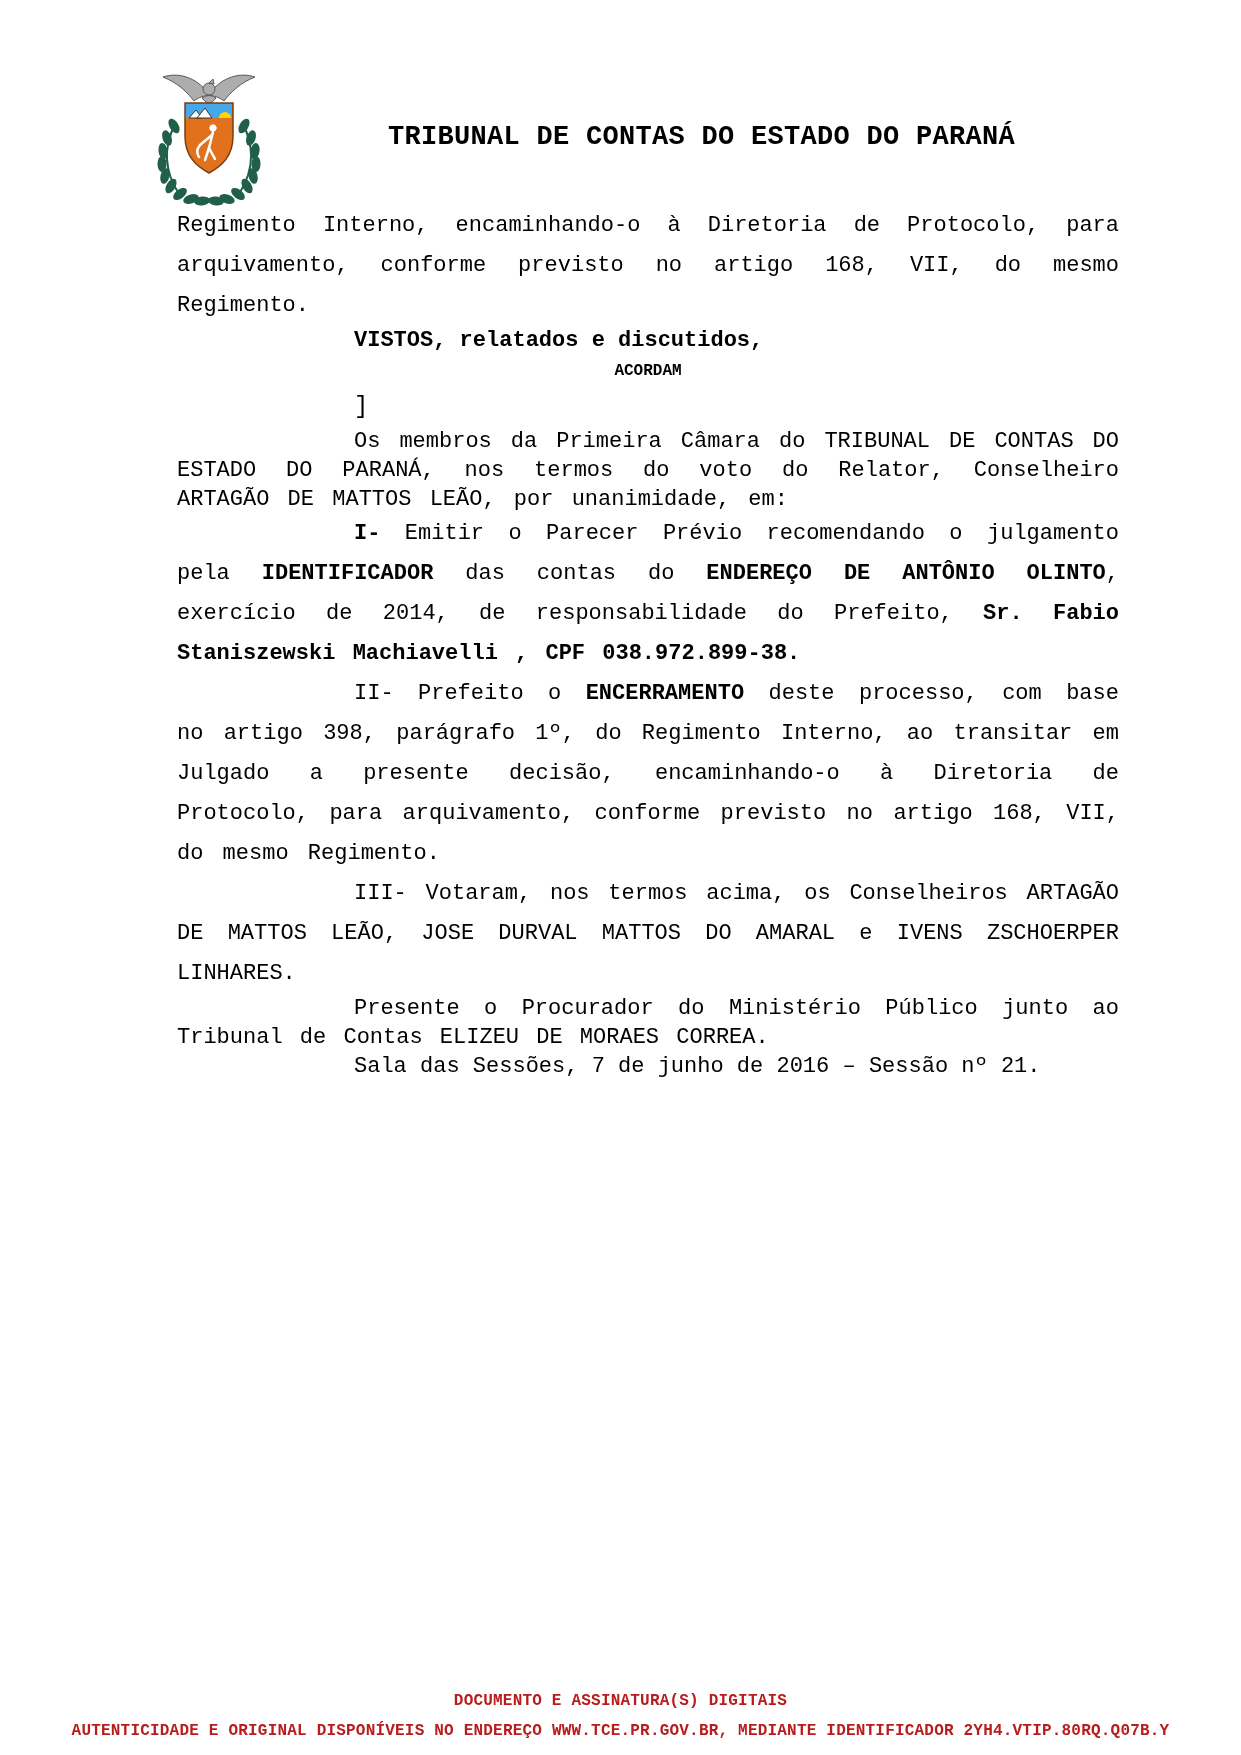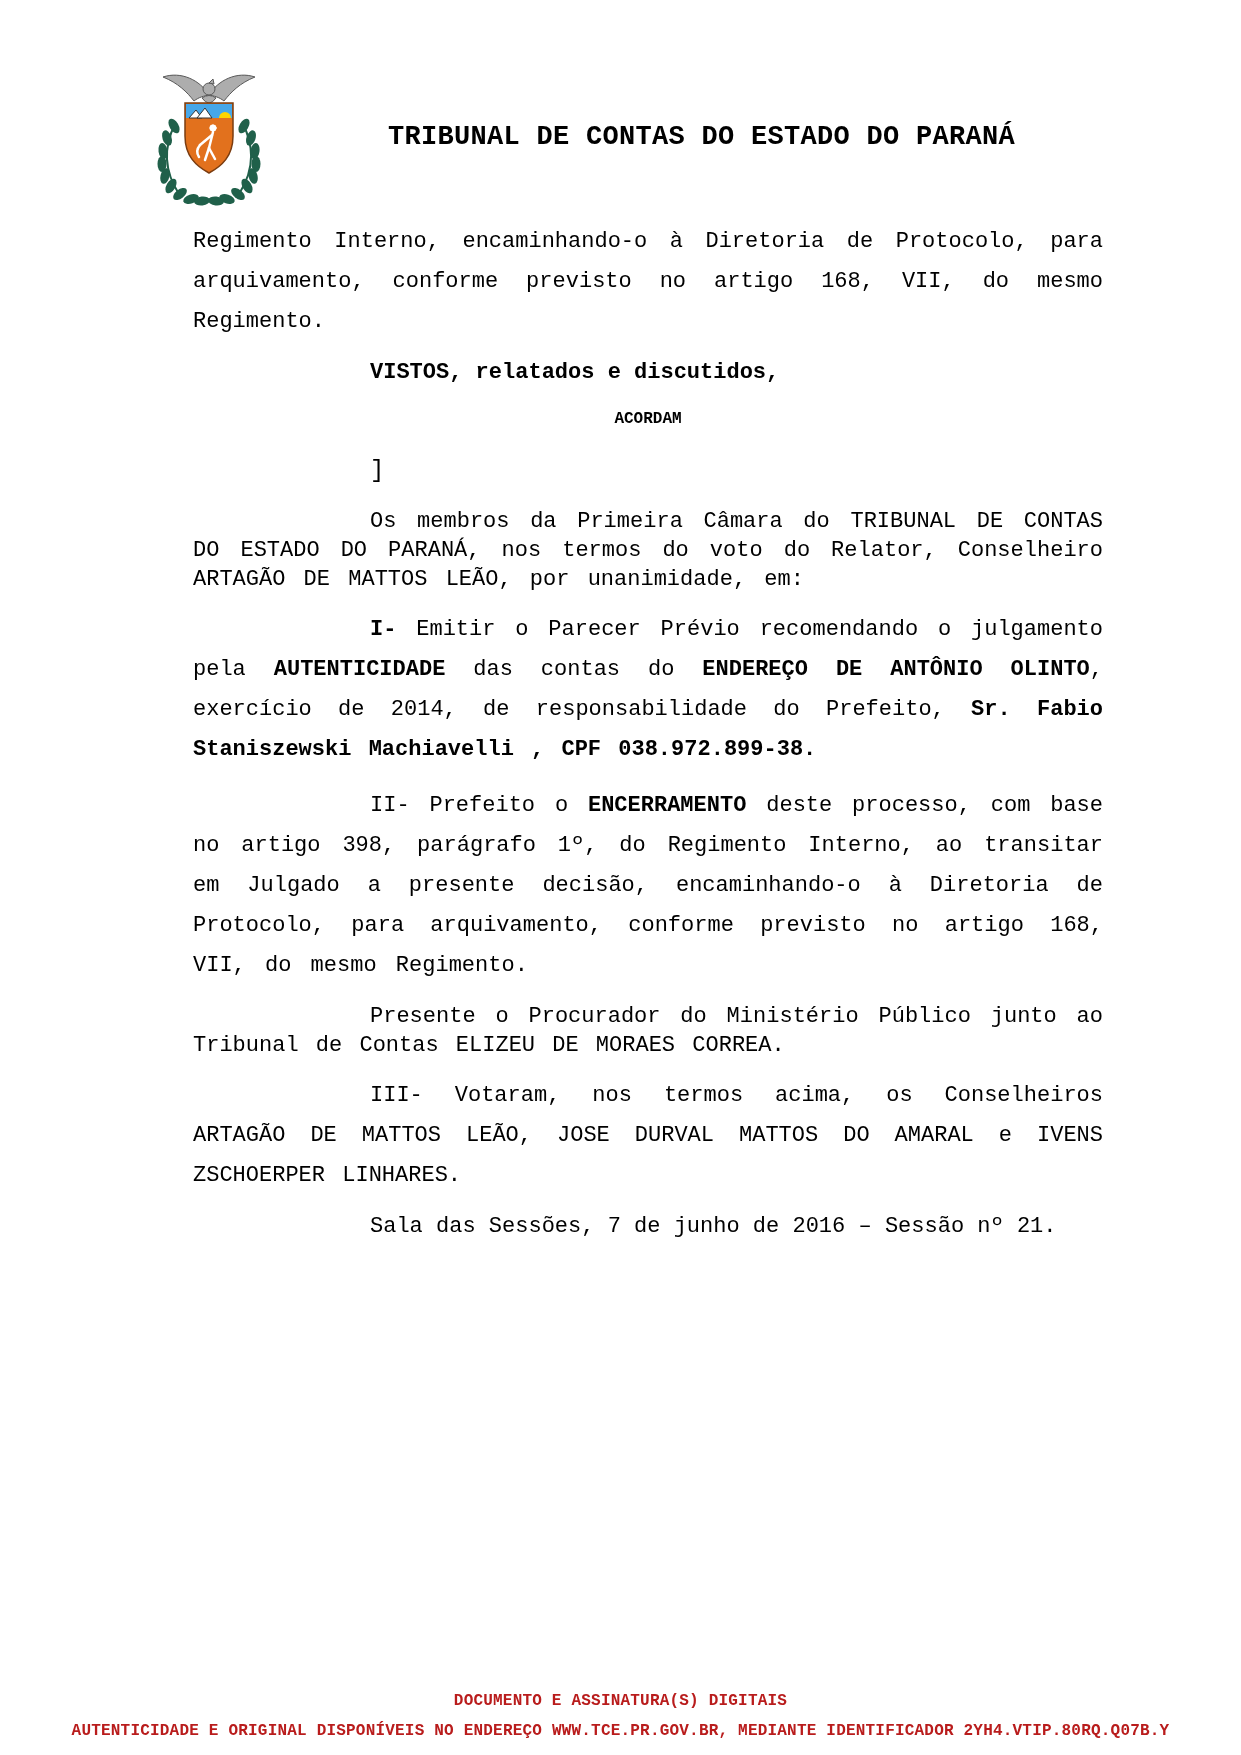--- a/index.html
+++ b/index.html
@@ -6,21 +6,21 @@
   .page{
     position:relative;width:1241px;height:1755px;margin:0 auto;background:#ffffff;
     font-family:Liberation Mono, monospace;color:#000;overflow:hidden;
   }
   
   .header{position:absolute;top:68px;left:152px;right:130px;display:flex;align-items:center;gap:26px;}
   .logo{width:114px;height:138px;flex:0 0 auto;}
   .doc-title{flex:1;text-align:center;font-weight:bold;font-size:27px;letter-spacing:.3px;white-space:nowrap;}
   
   .main{position:absolute;top:206px;left:177px;width:942px;font-size:22px;line-height:40px;}
-  .main p{margin:16px;}
+  .main p{margin:0;}
   .just{text-align:justify;word-spacing:4px;}
   .p-cont{word-spacing:7px;}
   .item2{word-spacing:6px;}
   .membros{word-spacing:5px;}
   .lh29{line-height:29px;}
   .ind{text-indent:177px;}
   .pad-ind{padding-left:177px;}
   .vistos{margin-top:62px;line-height:29px;font-weight:bold;}
   .acordam{margin-top:72px;text-align:center;font-weight:bold;font-size:16px;line-height:32px;}
   .bracket{margin-top:18px;font-size:24px;line-height:40px;}
@@ -99,24 +99,24 @@
     </div>
     <h1 class="doc-title">TRIBUNAL DE CONTAS DO ESTADO DO PARANÁ</h1>
   </div>
 
   <div class="main">
     <p class="just p-cont">Regimento Interno, encaminhando-o à Diretoria de Protocolo, para arquivamento, conforme previsto no artigo 168, VII, do mesmo Regimento.</p>
     <p class="vistos pad-ind">VISTOS, relatados e discutidos,</p>
     <p class="acordam">ACORDAM</p>
     <p class="bracket pad-ind">]</p>
     <p class="just lh29 ind membros">Os membros da Primeira Câmara do TRIBUNAL DE CONTAS DO ESTADO DO PARANÁ, nos termos do voto do Relator, Conselheiro ARTAGÃO DE MATTOS LEÃO, por unanimidade, em:</p>
-    <p class="just ind item1"><b>I-</b><span> Emitir o Parecer Prévio recomendando o julgamento pela </span><b>AUTENTICIDADE</b><span> das contas do </span><b>ENDEREÇO DE ANTÔNIO OLINTO</b><span>, exercício de 2014, de responsabilidade do Prefeito, </span><b>Sr. Fabio Staniszewski Machiavelli , CPF 038.972.899-38.</b></p>
+    <p class="just ind item1"><b>I-</b><span> Emitir o Parecer Prévio recomendando o julgamento pela </span><b>IDENTIFICADOR</b><span> das contas do </span><b>ENDEREÇO DE ANTÔNIO OLINTO</b><span>, exercício de 2014, de responsabilidade do Prefeito, </span><b>Sr. Fabio Staniszewski Machiavelli , CPF 038.972.899-38.</b></p>
     <p class="just ind item2"><span>II- Prefeito o </span><b>ENCERRAMENTO</b><span> deste processo, com base no artigo 398, parágrafo 1º, do Regimento Interno, ao transitar em Julgado a presente decisão, encaminhando-o à Diretoria de Protocolo, para arquivamento, conforme previsto no artigo 168, VII, do mesmo Regimento.</span></p>
+    <p class="just ind item3">III- Votaram, nos termos acima, os Conselheiros ARTAGÃO DE MATTOS LEÃO, JOSE DURVAL MATTOS DO AMARAL e IVENS ZSCHOERPER LINHARES.</p>
     <p class="just ind presente">Presente o Procurador do Ministério Público junto ao Tribunal de Contas ELIZEU DE MORAES CORREA.</p>
-    <p class="just ind item3">III- Votaram, nos termos acima, os Conselheiros ARTAGÃO DE MATTOS LEÃO, JOSE DURVAL MATTOS DO AMARAL e IVENS ZSCHOERPER LINHARES.</p>
     <p class="ind sala">Sala das Sessões, 7 de junho de 2016 – Sessão nº 21.</p>
 
   </div>
 
   <div class="footer" style="color: #b91c1c;">
     <div>DOCUMENTO E ASSINATURA(S) DIGITAIS</div>
     <div>AUTENTICIDADE E ORIGINAL DISPONÍVEIS NO ENDEREÇO WWW.TCE.PR.GOV.BR, MEDIANTE IDENTIFICADOR 2YH4.VTIP.80RQ.Q07B.Y</div>
   </div>
 
 </div>

